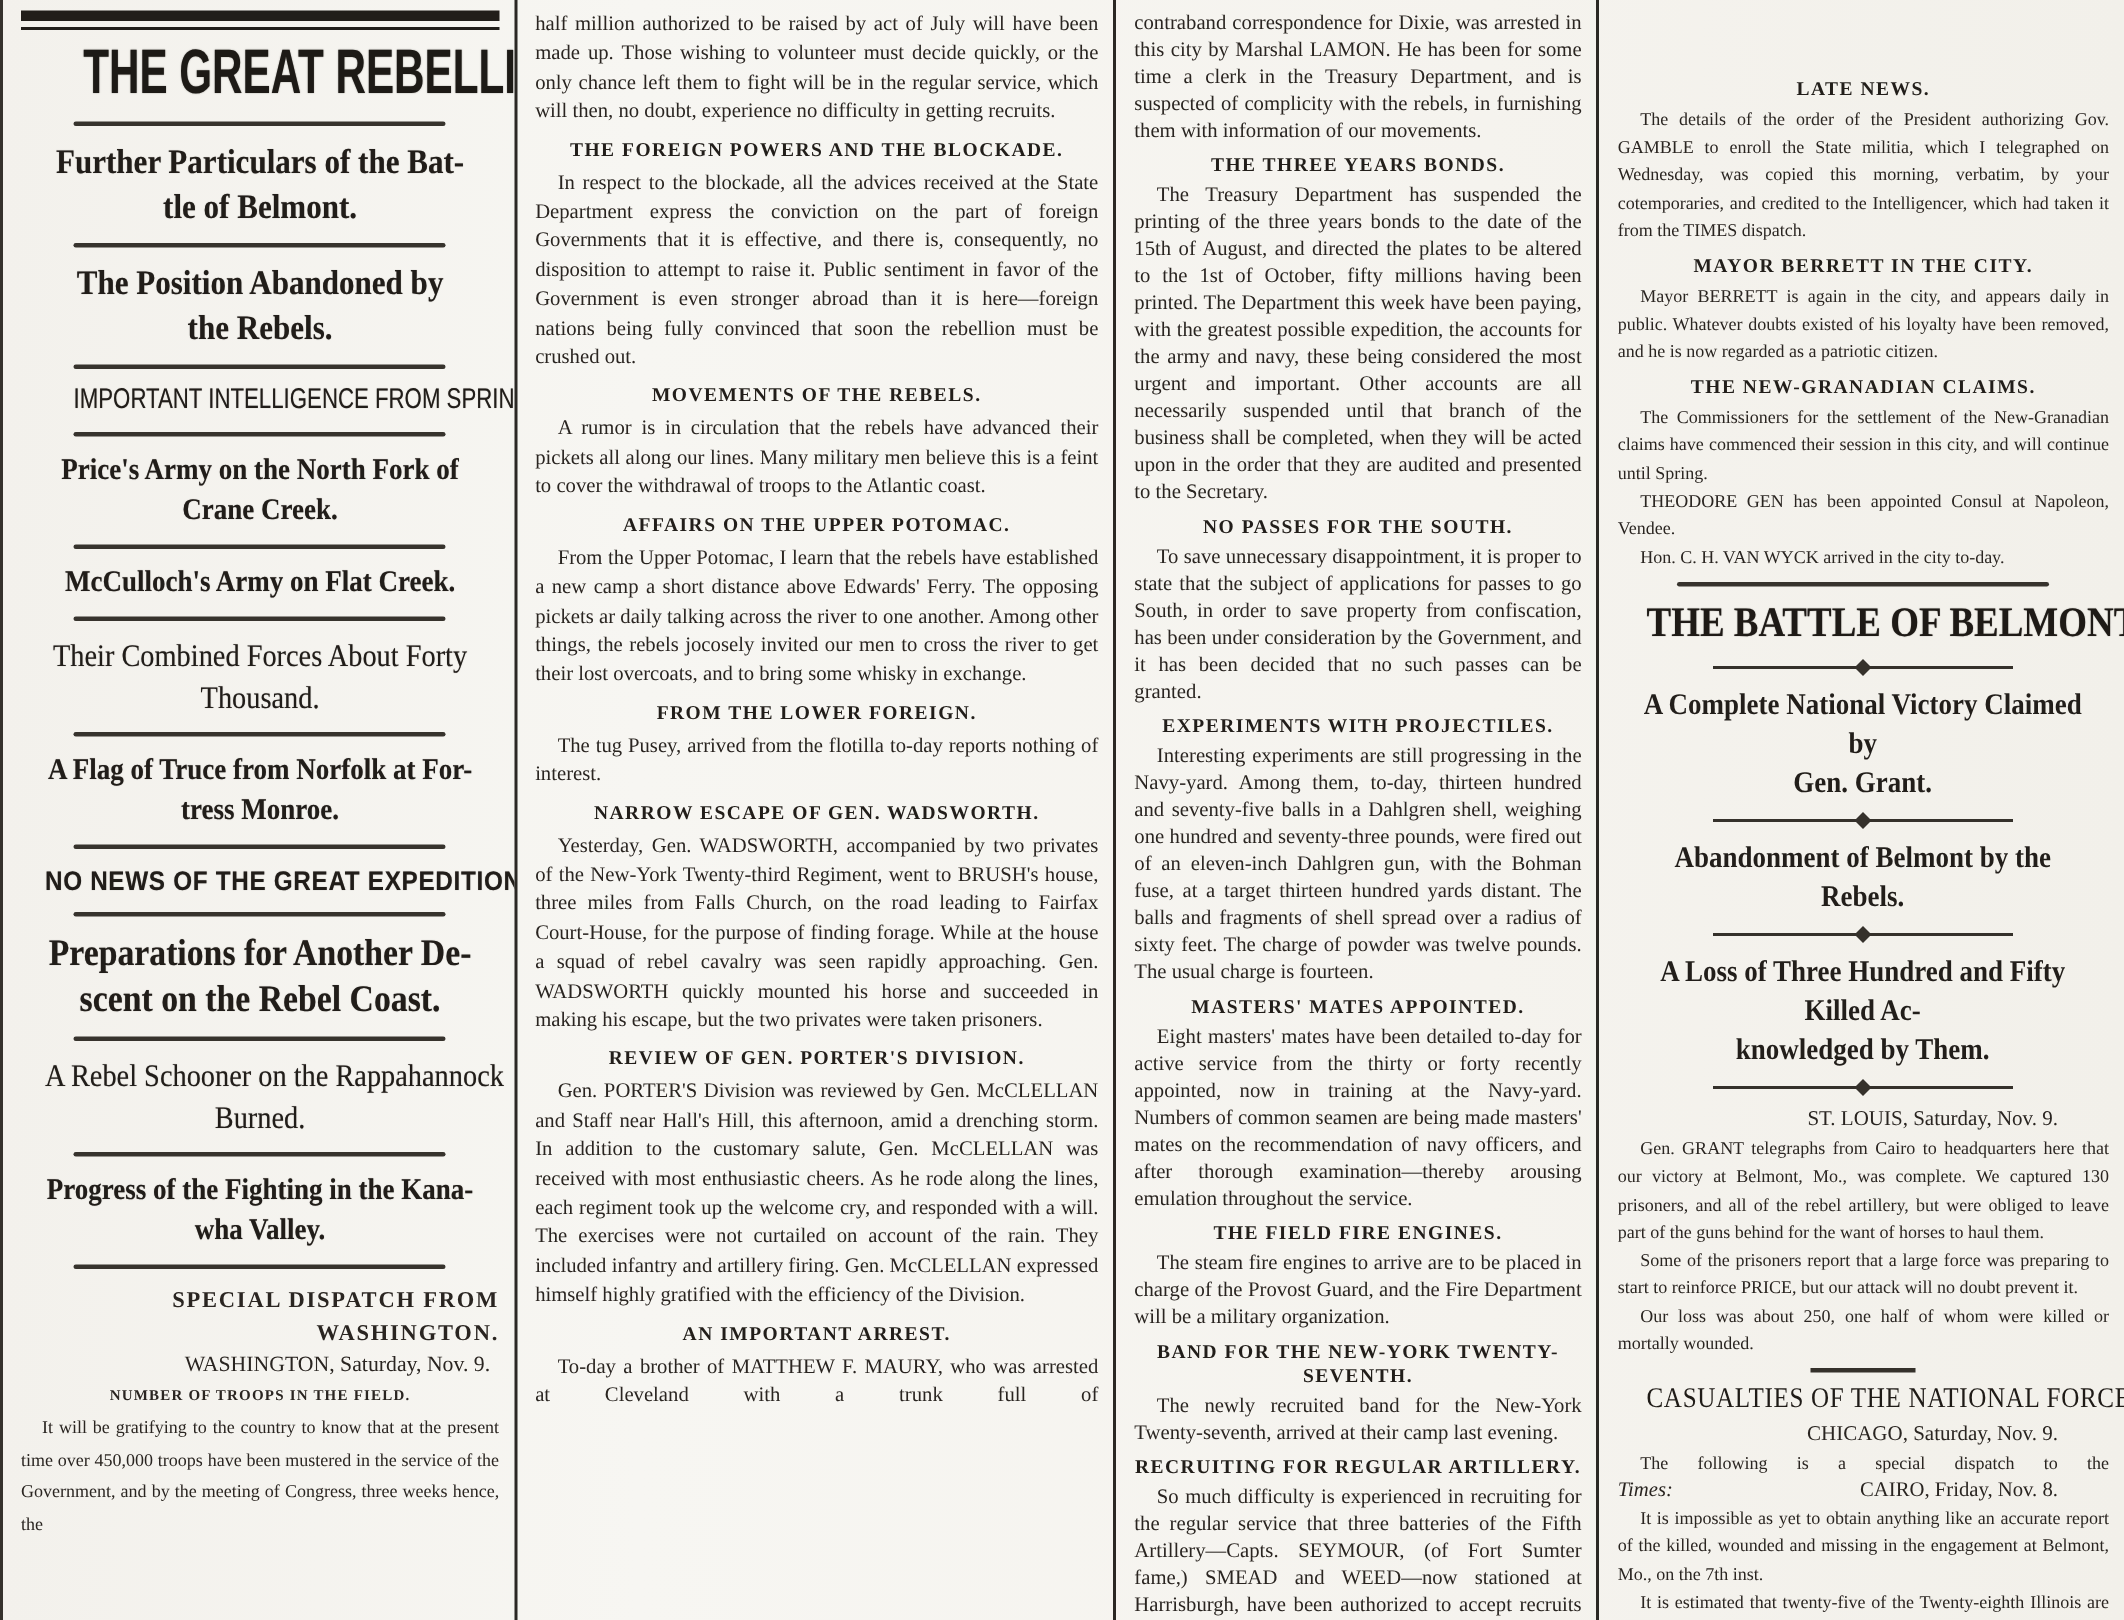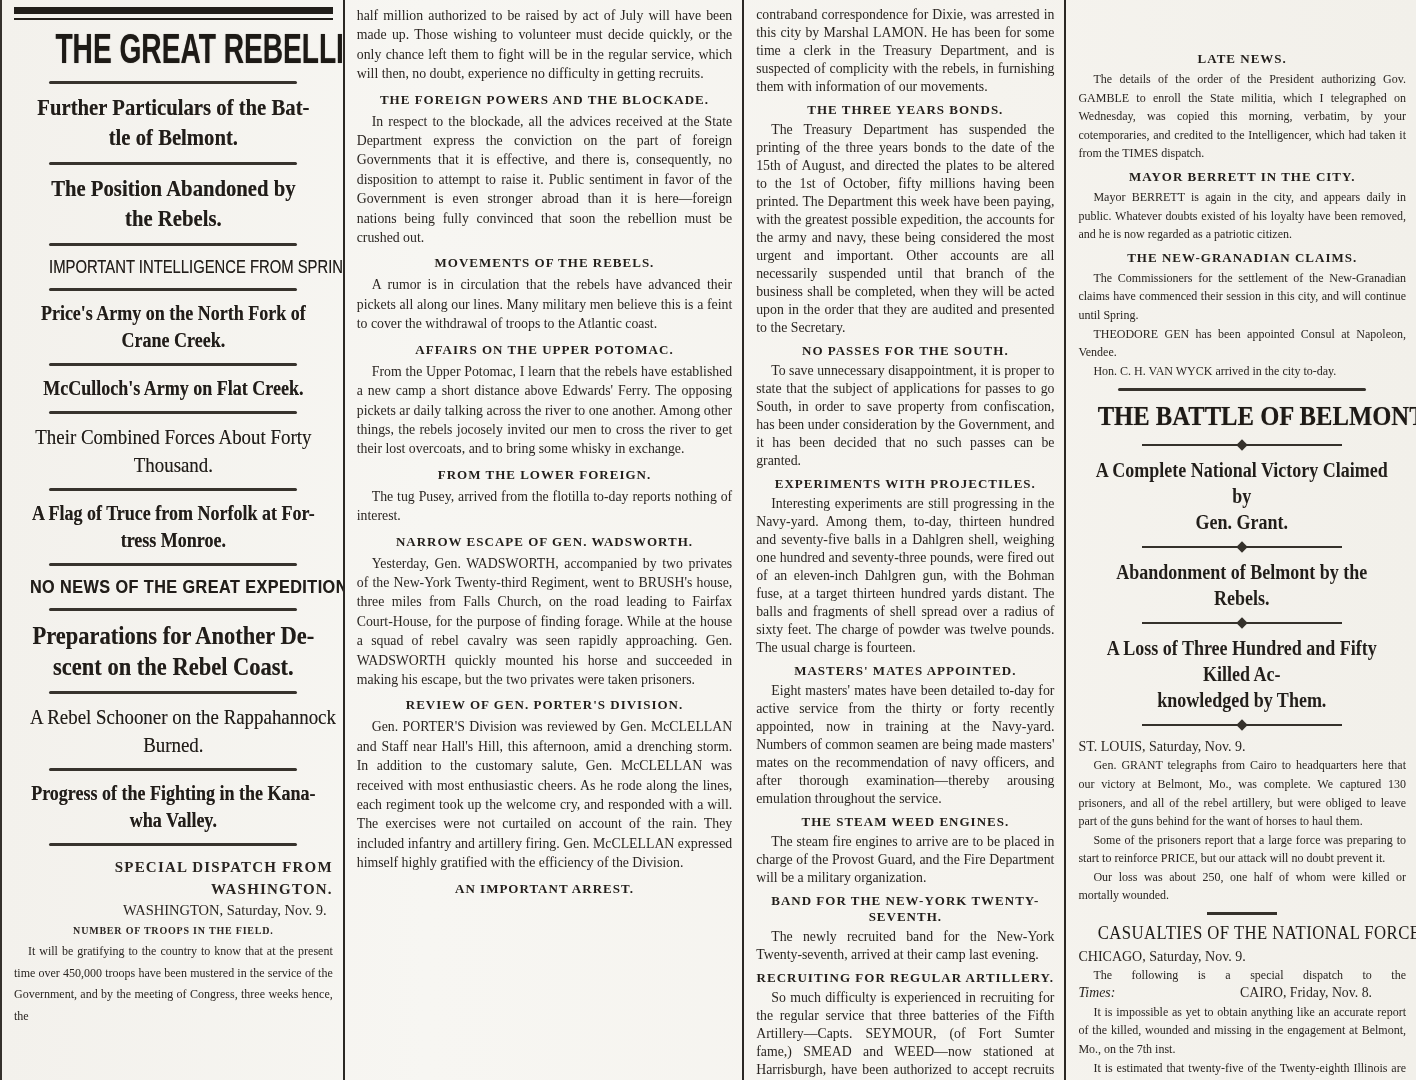--- a/index.html
+++ b/index.html
@@ -57,21 +57,21 @@
                  transform:scaleX(0.88);color:#1e1a16;text-shadow:0 0 .8px rgba(30,25,20,.5);margin:2px 0;}
   .belmont-sub{font-weight:bold;font-size:20px;line-height:26px;text-align:center;white-space:pre-line;
                transform:scaleX(0.9);color:#221e1a;margin:2px 0;}
   .arrow-div{position:relative;width:200px;height:10px;margin:7px auto;}
   .arrow-div::before{content:"";position:absolute;left:0;right:0;top:4px;height:2px;background:#35312b;}
   .arrow-div::after{content:"";position:absolute;left:50%;top:1px;width:8px;height:8px;background:#35312b;
                     transform:translateX(-50%) rotate(45deg);}
   .short-rule{width:70px;height:2.5px;background:#35312b;margin:7px auto 5px;}
   .casualties-head{font-size:19px;line-height:25px;text-align:center;white-space:pre;transform:scaleX(0.88);
                    letter-spacing:.5px;margin:2px 0;color:#1f1b17;}
-  .c4-dateline{font-size:14px;line-height:19px;text-align:left;padding-right:34px;}
+  .c4-dateline{font-size:14px;line-height:19px;text-align:right;padding-right:34px;}
   .times-row{display:flex;justify-content:space-between;font-size:13.8px;line-height:18.6px;}
   .times-label{font-style:italic;}
   .times-row .tr-date{padding-right:34px;}
 </style>
 </head>
 <body>
 
 <div class="page">
 
   <div class="col col1">
@@ -122,33 +122,34 @@
     <p>A rumor is in circulation that the rebels have advanced their pickets all along our lines.  Many military men believe this is a feint to cover the withdrawal of troops to the Atlantic coast.</p>
     <h3 class="sechead">AFFAIRS ON THE UPPER POTOMAC.</h3>
     <p>From the Upper Potomac, I learn that the rebels have established a new camp a short distance above Edwards' Ferry.  The opposing pickets ar daily talking across the river to one another. Among other things, the rebels jocosely invited our men to cross the river to get their lost overcoats, and to bring some whisky in exchange.</p>
     <h3 class="sechead">FROM THE LOWER FOREIGN.</h3>
     <p>The tug Pusey, arrived from the flotilla to-day reports nothing of interest.</p>
     <h3 class="sechead">NARROW ESCAPE OF GEN. WADSWORTH.</h3>
     <p>Yesterday, Gen. WADSWORTH, accompanied by two privates of the New-York Twenty-third Regiment, went to BRUSH's house, three miles from Falls Church, on the road leading to Fairfax Court-House, for the purpose of finding forage. While at the house a squad of rebel cavalry was seen rapidly approaching.  Gen. WADSWORTH quickly mounted his horse and succeeded in making his escape, but the two privates were taken prisoners.</p>
     <h3 class="sechead">REVIEW OF GEN. PORTER'S DIVISION.</h3>
     <p>Gen. PORTER'S Division was reviewed by Gen. McCLELLAN and Staff near Hall's Hill, this afternoon, amid a drenching storm. In addition to the customary salute, Gen. McCLELLAN was received with most enthusiastic cheers.  As he rode along the lines, each regiment took up the welcome cry, and responded with a will.  The exercises were not curtailed on account of the rain.  They included infantry and artillery firing.  Gen. McCLELLAN expressed himself highly gratified with the efficiency of the Division.</p>
     <h3 class="sechead">AN IMPORTANT ARREST.</h3>
+    <p class="runon">To-day a brother of MATTHEW F. MAURY, who was arrested at Cleveland with a trunk full of</p>
   </div>
 
   <div class="col col3 bodytext">
     <p class="cont">contraband correspondence for Dixie, was arrested in this city by Marshal LAMON.  He has been for some time a clerk in the Treasury Department, and is suspected of complicity with the rebels, in furnishing them with information of our movements.</p>
     <h3 class="sechead">THE THREE YEARS BONDS.</h3>
     <p>The Treasury Department has suspended the printing of the three years bonds to the date of the 15th of August, and directed the plates to be altered to the 1st of October, fifty millions having been printed.  The Department this week have been paying, with the greatest possible expedition, the accounts for the army and navy, these being considered the most urgent and important.  Other accounts are all necessarily suspended until that branch of the business shall be completed, when they will be acted upon in the order that they are audited and presented to the Secretary.</p>
     <h3 class="sechead">NO PASSES FOR THE SOUTH.</h3>
     <p>To save unnecessary disappointment, it is proper to state that the subject of applications for passes to go South, in order to save property from confiscation, has been under consideration by the Government, and it has been decided that no such passes can be granted.</p>
     <h3 class="sechead">EXPERIMENTS WITH PROJECTILES.</h3>
     <p>Interesting experiments are still progressing in the Navy-yard.  Among them, to-day, thirteen hundred and seventy-five balls in a Dahlgren shell, weighing one hundred and seventy-three pounds, were fired out of an eleven-inch Dahlgren gun, with the Bohman fuse, at a target thirteen hundred yards distant.  The balls and fragments of shell spread over a radius of sixty feet.  The charge of powder was twelve pounds.  The usual charge is fourteen.</p>
     <h3 class="sechead">MASTERS' MATES APPOINTED.</h3>
     <p>Eight masters' mates have been detailed to-day for active service from the thirty or forty recently appointed, now in training at the Navy-yard. Numbers of common seamen are being made masters' mates on the recommendation of navy officers, and after thorough examination—thereby arousing emulation throughout the service.</p>
-    <h3 class="sechead">THE STEAM WEED ENGINES.</h3>
+    <h3 class="sechead">THE FIELD FIRE ENGINES.</h3>
     <p>The steam fire engines to arrive are to be placed in charge of the Provost Guard, and the Fire Department will be a military organization.</p>
     <h3 class="sechead">BAND FOR THE NEW-YORK TWENTY-SEVENTH.</h3>
     <p>The newly recruited band for the New-York Twenty-seventh, arrived at their camp last evening.</p>
     <h3 class="sechead">RECRUITING FOR REGULAR ARTILLERY.</h3>
     <p>So much difficulty is experienced in recruiting for the regular service that three batteries of the Fifth Artillery—Capts. SEYMOUR, (of Fort Sumter fame,) SMEAD and WEED—now stationed at Harrisburgh, have been authorized to accept recruits from the ranks of volunteer regiments, wherever volunteers are willing to be transferred until their companies are filled up.</p>
   </div>
 
   <div class="col col4">
     <h3 class="sechead" style="margin-top:2px;">LATE NEWS.</h3>
     <p class="bodyp">The details of the order of the President authorizing Gov. GAMBLE to enroll the State militia, which I telegraphed on Wednesday, was copied this morning, verbatim, by your cotemporaries, and credited to the Intelligencer, which had taken it from the TIMES dispatch.</p>

